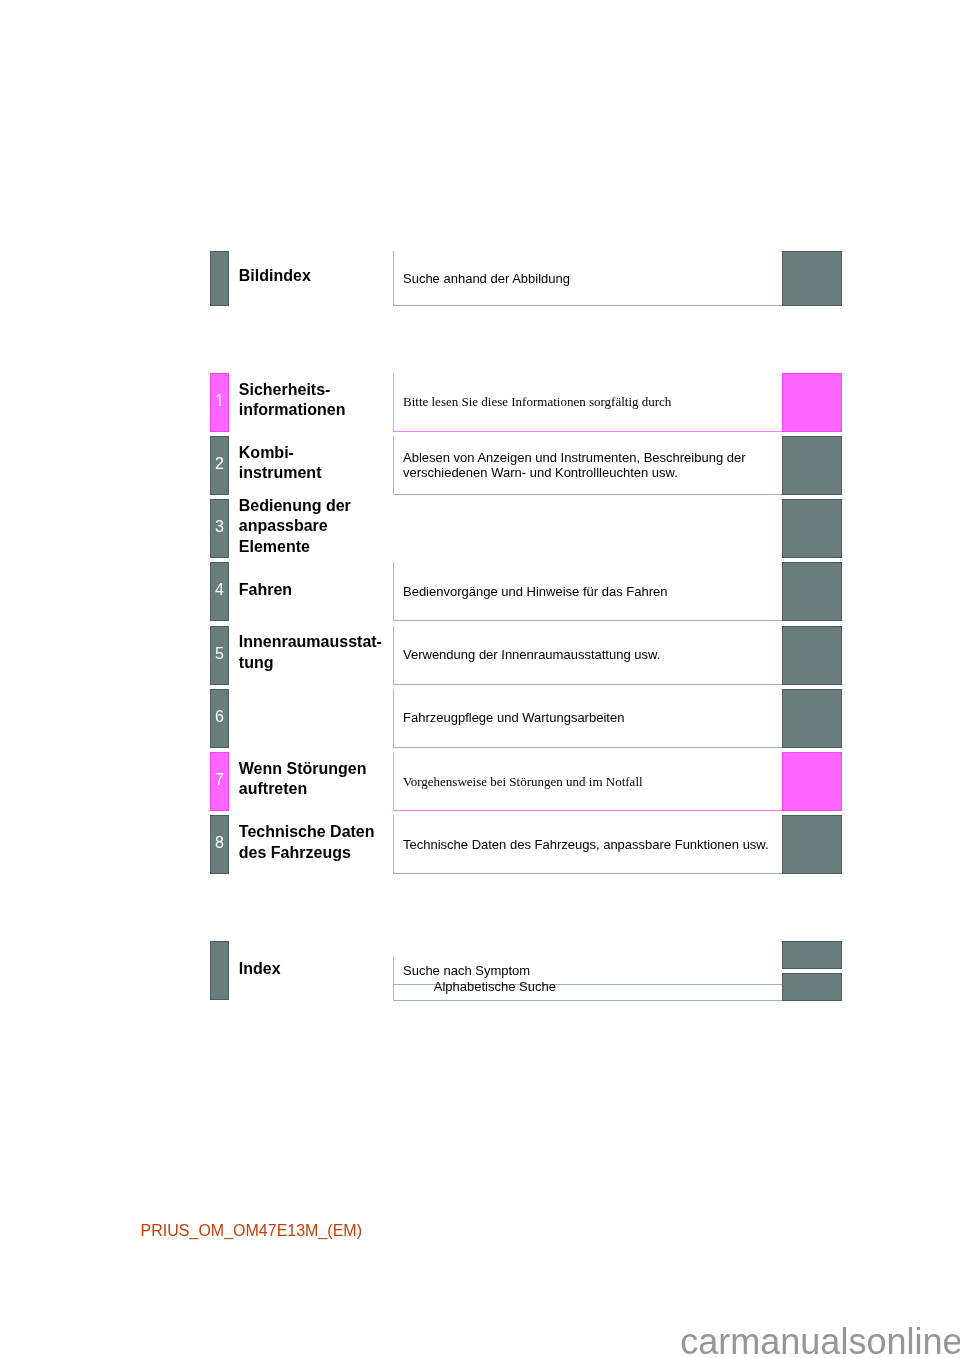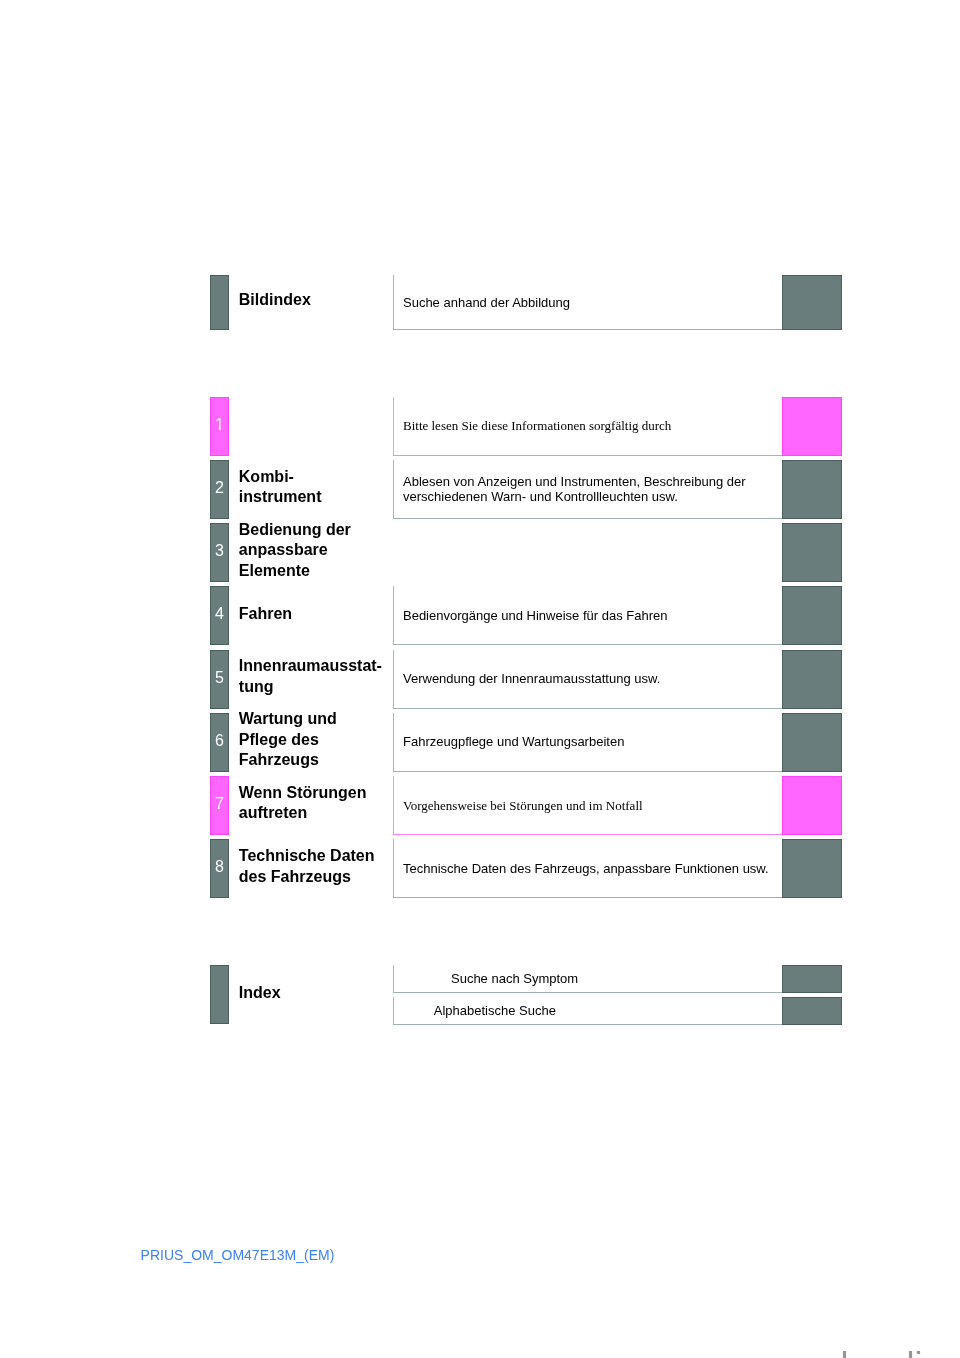--- a/index.html
+++ b/index.html
@@ -3,21 +3,21 @@
 <meta charset="utf-8">
 <title>PRIUS Owner's Manual - Inhalt</title>
 <style>
   html, body { margin:0; padding:0; }
   body {
     width:960px; height:1358px; position:relative;
     background:#ffffff;
     font-family:"Liberation Sans", sans-serif;
     -webkit-font-smoothing:antialiased;
   }
-  .page { position:absolute; inset:0; transform:translateZ(0);margin-top:24px; }
+  .page { position:absolute; inset:0; transform:translateZ(0); }
 
   
   .row { position:absolute; left:0; width:960px; }
   .row-top  { top:251.3px;  height:54.4px; }
   .row-ch   { height:59.0px; }
   .row-index{ top:940.6px;  height:59.6px; }
 
   .ch1 { top:372.7px; }
   .ch2 { top:435.9px; }
   .ch3 { top:499.1px; }
@@ -72,29 +72,29 @@
   }
 
   
   .block { position:absolute; left:782.2px; width:59.4px; top:0; bottom:0; }
   .block-gray { background:#6a7d7d; box-shadow:inset 0 0 0 0.7px #415454; }
   .block-pink { background:#ff66ff; box-shadow:inset 0 0 0 0.7px #ff38ff; }
 
   
   .row-index .tab { top:0px; bottom:0px; }
   .row-index .sec-title { transform:translateY(-1.2px); }
-  .idx-desc-1 { top:0px;  height:28px; bottom:auto;padding-left:48px; }
+  .idx-desc-1 { top:16px;  height:28px; bottom:auto; }
   .idx-desc-2 { top:32px; height:28px; bottom:auto;justify-content:center; }
   .idx-block-1{ top:0px;  height:28px; bottom:auto; }
   .idx-block-2{ top:32px; height:28px; bottom:auto; }
 
   
   .footer-code {
     position:absolute; left:140.6px; top:1222.5px;
-    font-size:14px; color:#3b82f6; line-height:16.1px;
+    font-size:16px; color:#c2410c; line-height:16.1px;
   }
   .watermark {
     position:absolute; left:680.3px; top:1325.5px;
     font-size:36px; color:#969696; line-height:31px;
     letter-spacing:0px;
   }
 </style>
 </head>
 <body>
 
@@ -108,20 +108,22 @@
     </div>
     <div class="block block-gray"></div>
   </div>
 
   <div class="row row-ch ch1">
     <div class="tab tab-pink">
         <span class="tab-num">1</span>
         <i class="serif-mask serif-mask-l"></i>
         <i class="serif-mask serif-mask-r"></i>
       </div>
+    <div class="sec-title">Sicherheits-
+informationen</div>
     <div class="desc desc-pink">
       <div class="desc-text">Bitte lesen Sie diese Informationen sorgfältig durch</div>
     </div>
     <div class="block block-pink"></div>
   </div>
 
   <div class="row row-ch ch2">
     <div class="tab tab-gray">
         <span class="tab-num">2</span>
       </div>
@@ -161,21 +163,20 @@
     <div class="desc">
       <div class="desc-text">Verwendung der Innenraumausstattung usw.</div>
     </div>
     <div class="block block-gray"></div>
   </div>
 
   <div class="row row-ch ch6">
     <div class="tab tab-gray">
         <span class="tab-num">6</span>
       </div>
-    <div class="sec-title">Wartung und Pflege des Fahrzeugs</div>
     <div class="desc">
       <div class="desc-text">Fahrzeugpflege und Wartungsarbeiten</div>
     </div>
     <div class="block block-gray"></div>
   </div>
 
   <div class="row row-ch ch7">
     <div class="tab tab-pink">
         <span class="tab-num">7</span>
       </div>

